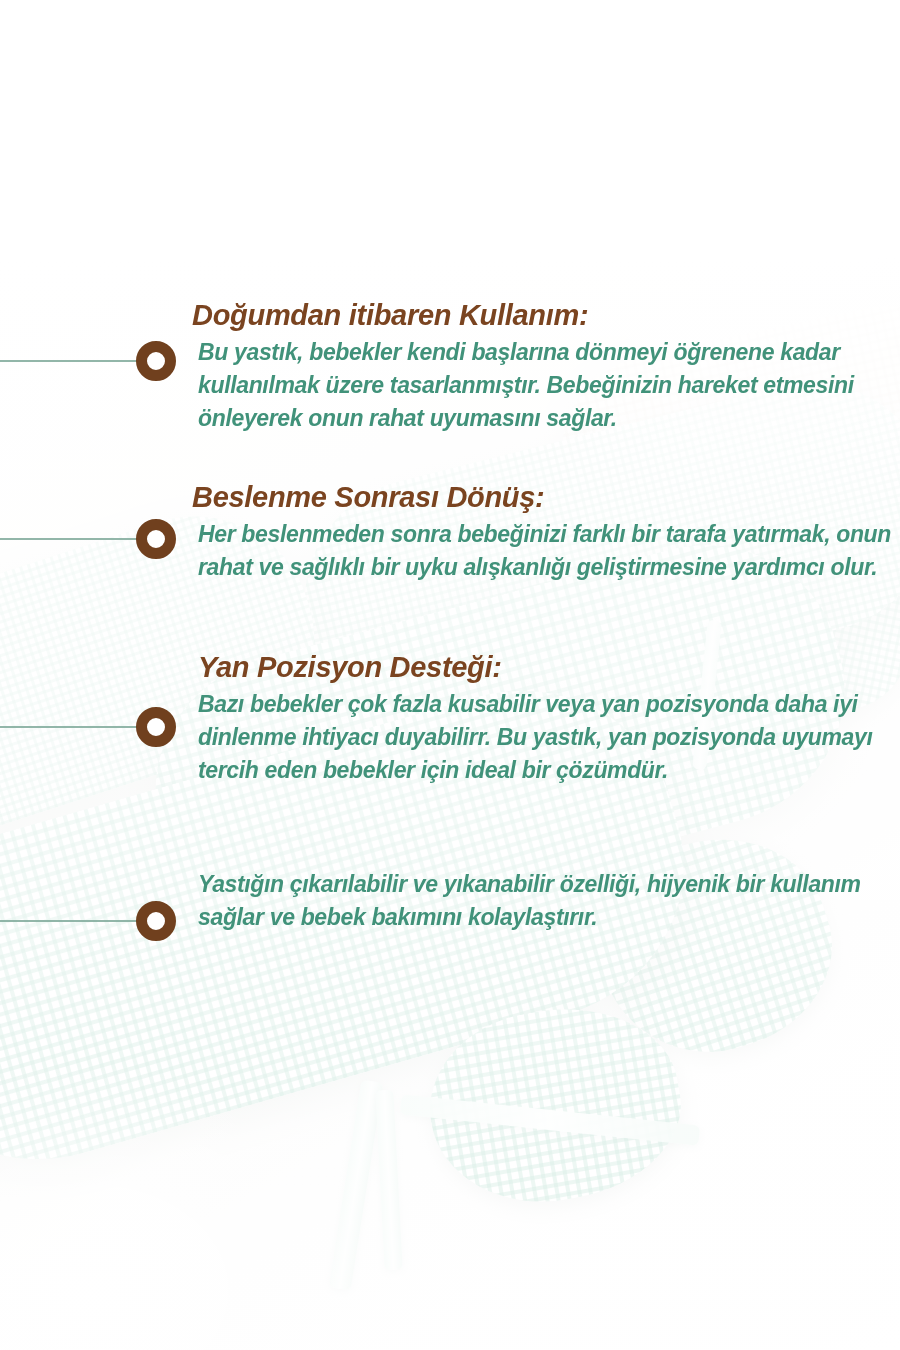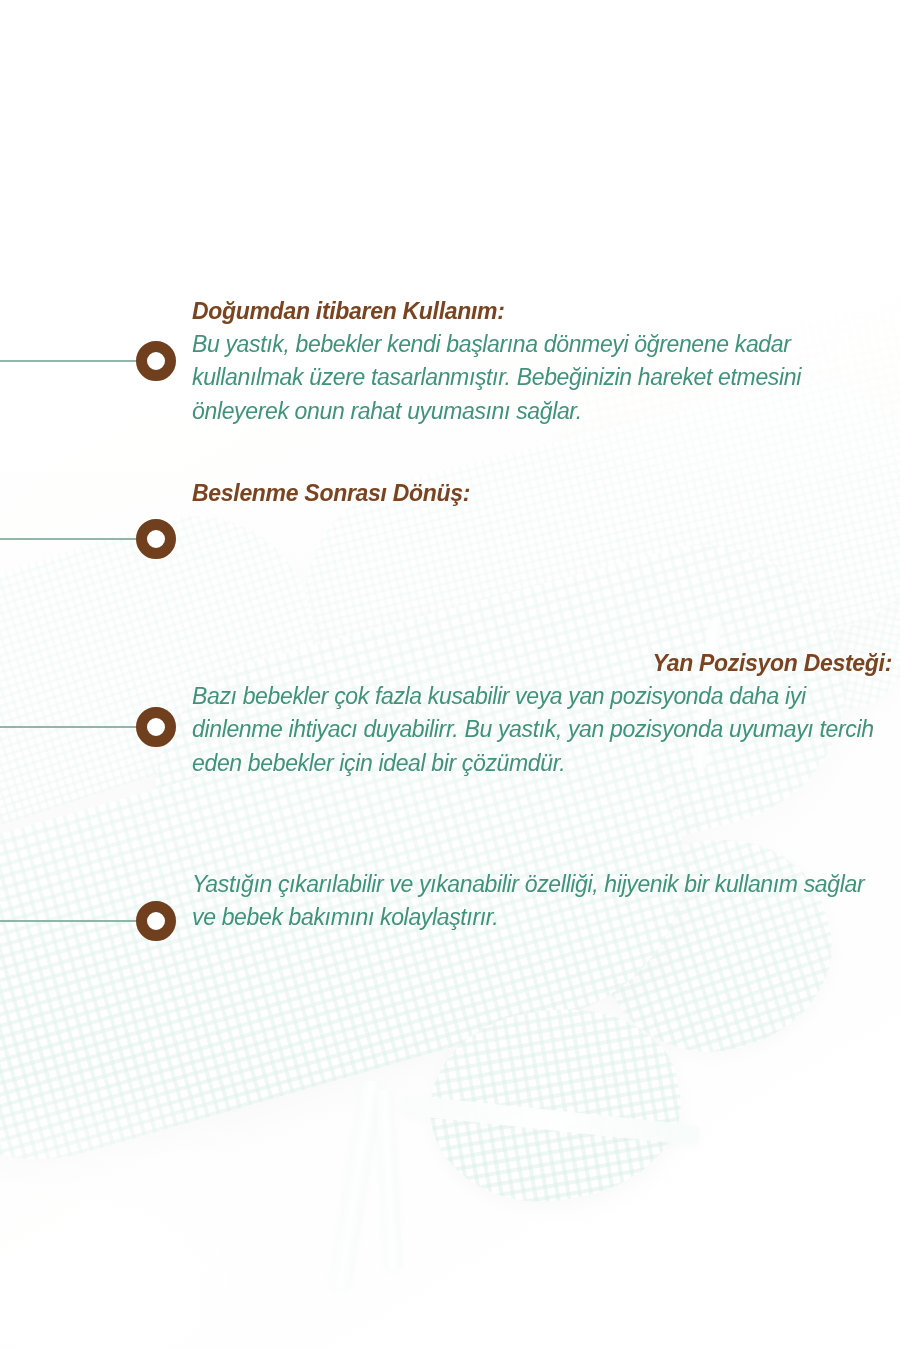--- a/index.html
+++ b/index.html
@@ -199,34 +199,34 @@
 
   .feature-text {
     position: absolute;
     left: 192px;
     width: 700px;
   }
 
   .feature-title {
     margin: 0;
     font-family: "Liberation Sans", sans-serif;
-    font-size: 23px;
+    font-size: 29px;
     font-weight: bold;
     font-style: italic;
     letter-spacing: -0.3px;
     color: #7a4420;
     line-height: 1.32;
     white-space: nowrap;
   }
 
   .feature-body {
-    margin: 2px 0 0 0;
+    margin: 2px 0 0 6px;
     font-family: "Liberation Sans", sans-serif;
     font-size: 23px;
-    font-weight: normal;
+    font-weight: bold;
     font-style: italic;
     letter-spacing: -0.35px;
     color: #41927a;
     line-height: 1.44;
   }
 
   
   #feature-0 { top: 296px; }
   #feature-0 .connector { top: 64px; }
   #feature-0 .bullet    { top: 45px; }
@@ -234,21 +234,21 @@
 
   #feature-1 { top: 474px; }
   #feature-1 .connector { top: 64px; }
   #feature-1 .bullet    { top: 45px; }
   #feature-1 .feature-text { top: 4px; }
 
   #feature-2 { top: 648px; }
   #feature-2 .connector { top: 78px; }
   #feature-2 .bullet    { top: 59px; }
   #feature-2 .feature-text { top: 0px; }
-  #feature-2 .feature-title { padding-left: 6px; text-align: right; }
+  #feature-2 .feature-title { padding-left: 6px; }
 
   #feature-3 { top: 866px; }
   #feature-3 .connector { top: 54px; }
   #feature-3 .bullet    { top: 35px; }
   #feature-3 .feature-text { top: 0px; }
 </style>
 </head>
 <body>
 
 <div id="stage">
@@ -286,20 +286,21 @@
         <p class="feature-title">Doğumdan itibaren Kullanım:</p>
         <p class="feature-body">Bu yastık, bebekler kendi başlarına dönmeyi öğrenene kadar kullanılmak üzere tasarlanmıştır. Bebeğinizin hareket etmesini önleyerek onun rahat uyumasını sağlar.</p>
       </div>
     </div>
 
     <div class="feature" id="feature-1">
       <div class="connector"></div>
       <div class="bullet"></div>
       <div class="feature-text">
         <p class="feature-title">Beslenme Sonrası Dönüş:</p>
+        <p class="feature-body">Her beslenmeden sonra bebeğinizi farklı bir tarafa yatırmak, onun rahat ve sağlıklı bir uyku alışkanlığı geliştirmesine yardımcı olur.</p>
       </div>
     </div>
 
     <div class="feature" id="feature-2">
       <div class="connector"></div>
       <div class="bullet"></div>
       <div class="feature-text">
         <p class="feature-title">Yan Pozisyon Desteği:</p>
         <p class="feature-body">Bazı bebekler çok fazla kusabilir veya yan pozisyonda daha iyi dinlenme ihtiyacı duyabilirr. Bu yastık, yan pozisyonda uyumayı tercih eden bebekler için ideal bir çözümdür.</p>
       </div>

